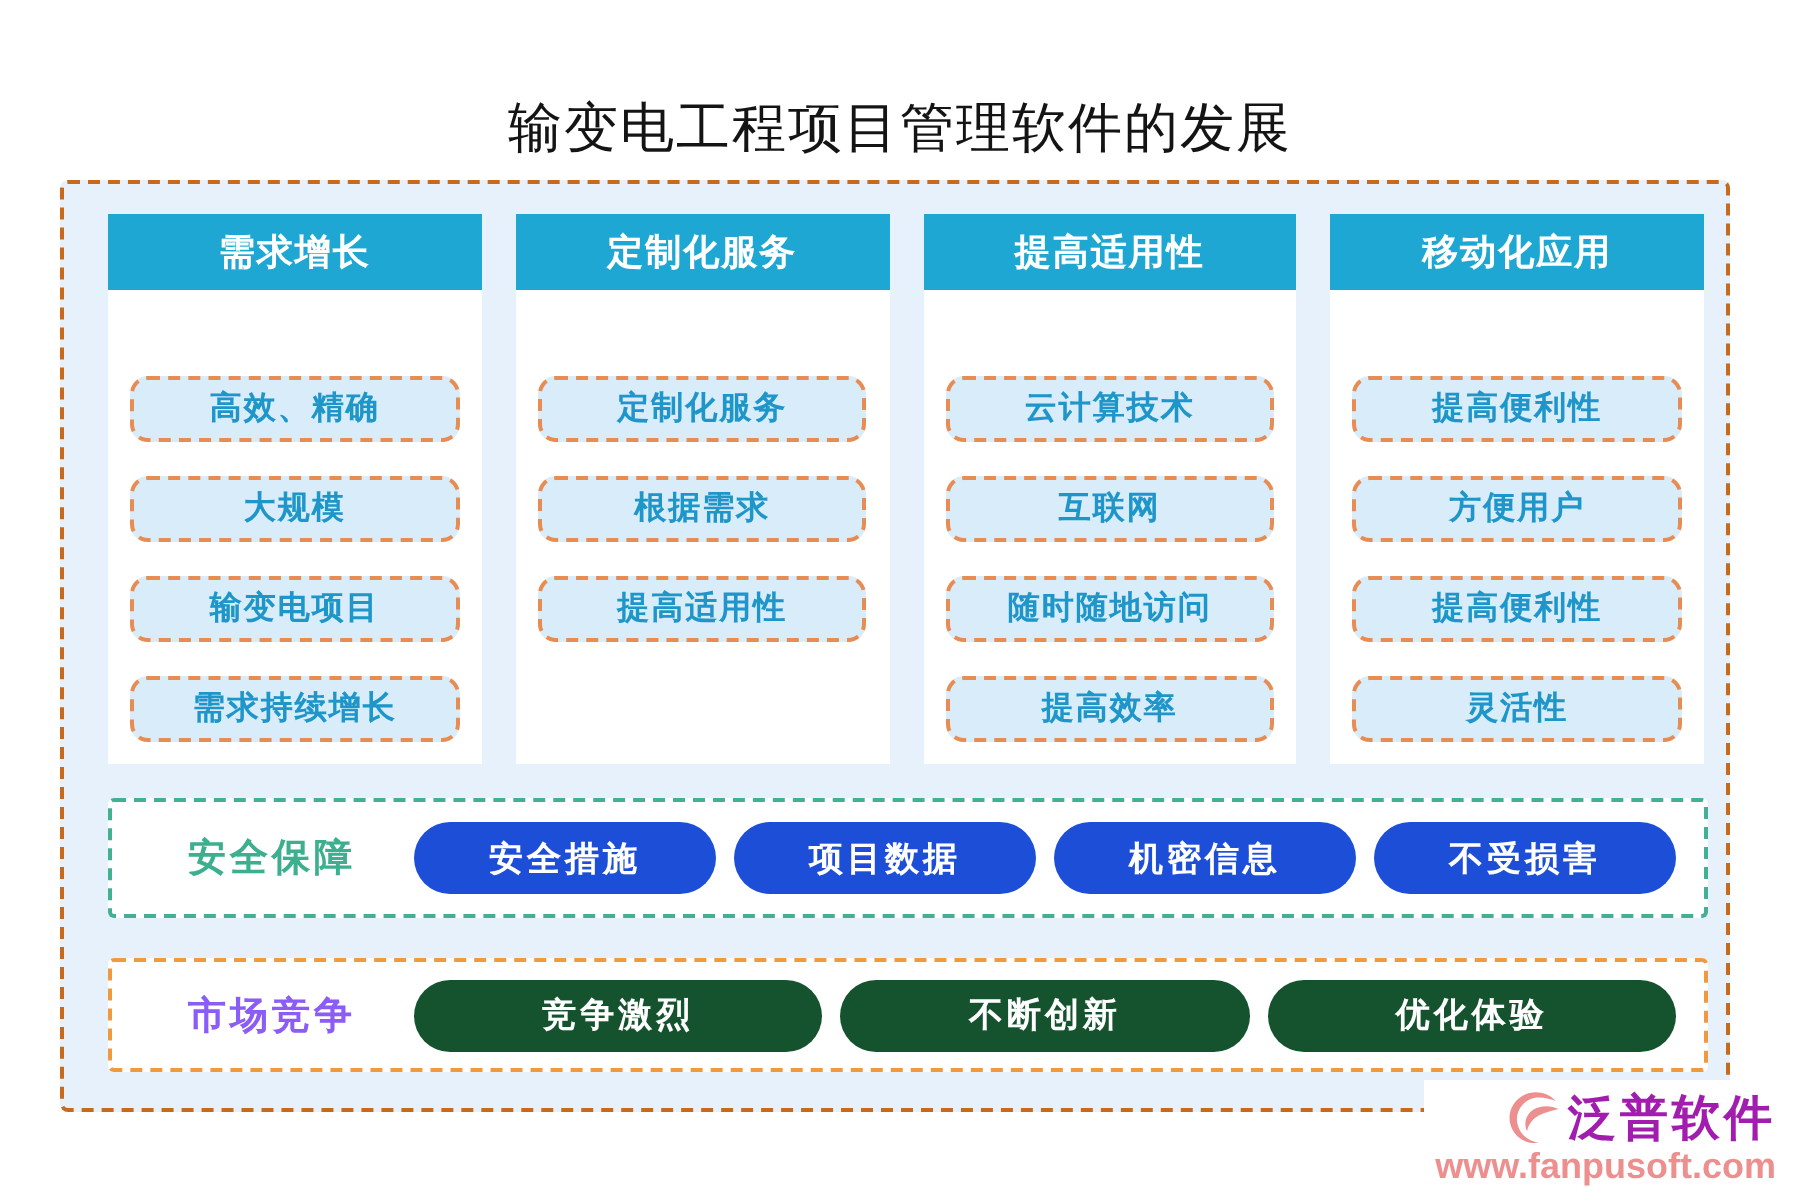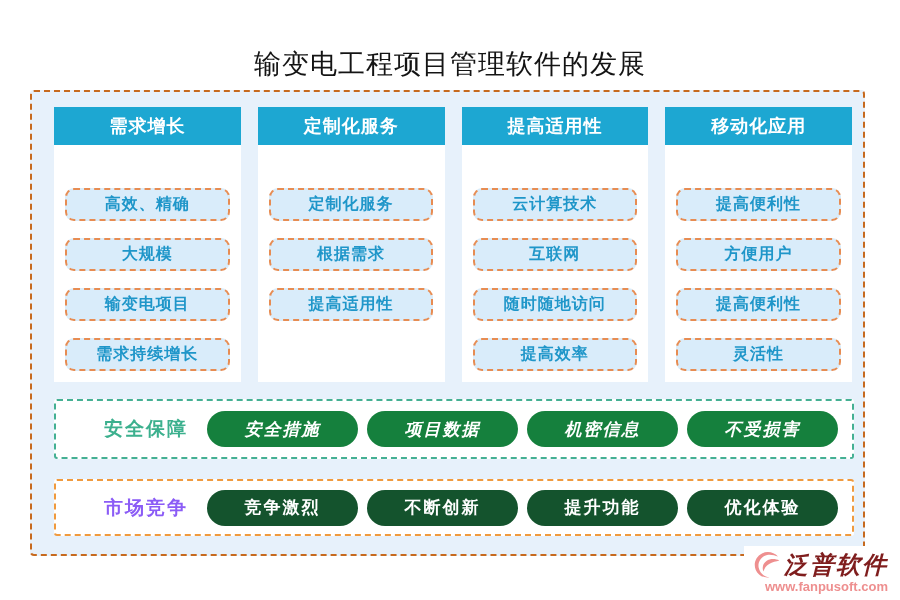--- a/index.html
+++ b/index.html
@@ -40,48 +40,47 @@
     width:88%;height:33px;box-sizing:border-box;
     background:#d9ecfa;border:2px dashed #e78c52;border-radius:9px;
     display:flex;align-items:center;justify-content:center;
     color:#1f96c9;font-size:16px;font-weight:bold;letter-spacing:1px;
   }
   .band{
     position:absolute;left:22px;width:800px;box-sizing:border-box;
     background:#ffffff;border-radius:3px;
     display:flex;align-items:center;gap:9px;
     padding:0 14px 0 38px;
-    text-align:center;
   }
   .band-green{top:307px;height:60px;border:2px dashed #44b093;}
   .band-orange{top:387px;height:57px;border:2px dashed #f09a3e;}
   .band-label{
     flex:none;width:104px;font-size:19px;font-weight:bold;letter-spacing:2px;
   }
   .band-green .band-label{color:#3cb08e;}
   .band-orange .band-label{color:#8b5cf6;}
   .tag-pill{
     flex:1;height:36px;border-radius:18px;
     display:flex;align-items:center;justify-content:center;
     color:#ffffff;font-size:17px;font-weight:bold;letter-spacing:2px;
   }
-  .band-green .tag-pill{background:#15803d;font-style:italic;}
+  .band-green .tag-pill{background:#1d4ed8;}
   .band-orange .tag-pill{background:#14532d;}
   .logo{
     position:absolute;right:6px;bottom:4px;
     background:#ffffff;padding:3px 6px 2px 6px;
     display:flex;flex-direction:column;align-items:flex-end;
   }
   .logo-top{display:flex;align-items:center;gap:2px;}
   .logo-icon{width:32px;height:32px;flex:none;}
   .brand-name{
-    font-size:24px;font-weight:bold;color:#7f1d1d;letter-spacing:2px;font-style:italic;
+    font-size:24px;font-weight:bold;color:#a21caf;letter-spacing:2px;
   }
   .brand-site{
-    font-size:13px;color:#ee8f8f;font-weight:bold;margin-top:-2px;
+    font-size:18px;color:#ee8f8f;font-weight:bold;margin-top:-2px;
   }
 </style>
 </head>
 <body>
 
 <h1 class="page-title">输变电工程项目管理软件的发展</h1>
 
 <div class="main-panel">
 
   <div class="columns">
@@ -132,21 +131,20 @@
     <span class="tag-pill">安全措施</span>
     <span class="tag-pill">项目数据</span>
     <span class="tag-pill">机密信息</span>
     <span class="tag-pill">不受损害</span>
   </div>
 
   <div class="band band-orange">
     <span class="band-label">市场竞争</span>
     <span class="tag-pill">竞争激烈</span>
     <span class="tag-pill">不断创新</span>
-    <span class="tag-pill">提升功能</span>
     <span class="tag-pill">优化体验</span>
   </div>
 
 </div>
 
 <div class="logo">
   <div class="logo-top">
     <svg class="logo-icon" viewBox="0 0 36 36" aria-hidden="true">
       <path fill="#ee8f8f" d="M31.5 8.5 C27 3.5 19.5 2 13.5 5 C6.5 8.5 3.5 16.5 6.5 23.5 C9 29.5 15.5 33 21.8 31.8 C15.8 31.2 11 27 9.8 21.2 C8.4 14.6 12.6 8.2 19.2 6.8 C23.5 5.9 28 7.3 31.5 8.5 Z"></path>
       <path fill="#ee8f8f" d="M33 13 C29 11 23 10.5 18.5 13.5 C14.5 16.2 13.2 21.2 15.2 25.4 C16 22 18 18.8 21.5 16.8 C25 14.8 29.5 14 33 13 Z"></path>

